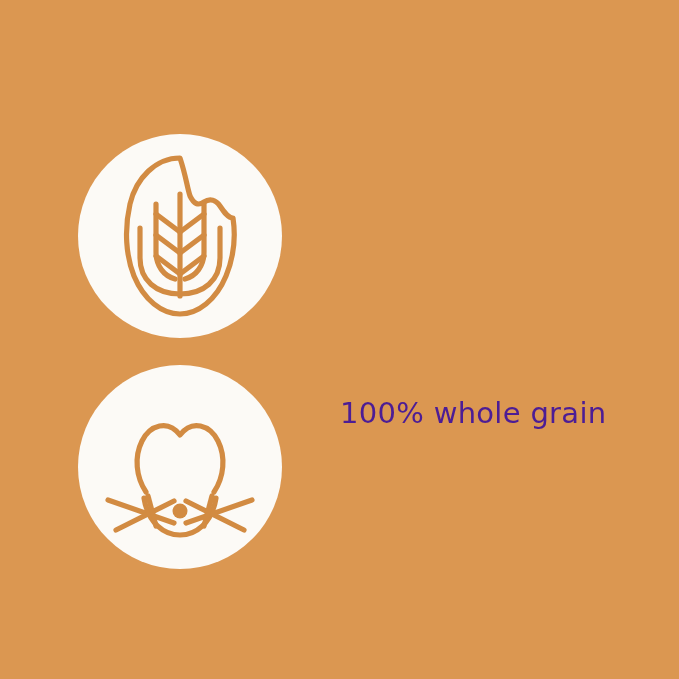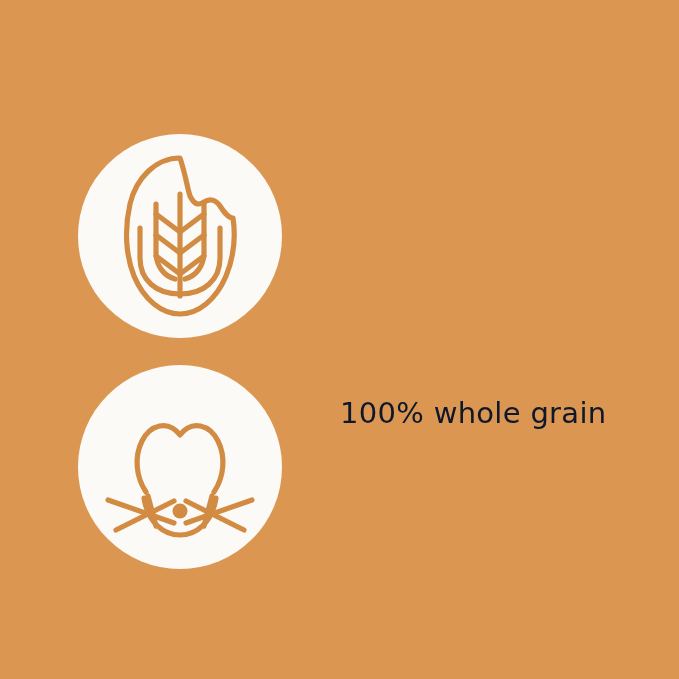--- a/index.html
+++ b/index.html
@@ -38,21 +38,21 @@
     background: #FCFAF6;
     display: flex;
     align-items: center;
     justify-content: center;
   }
   .icon-badge svg { display: block; }
 
   .feature-text {
     position: absolute;
     left: 340px;
-    color: #0f172a;
+    color: #4c1d95;
     font-family: "DejaVu Sans", sans-serif;
     font-weight: 400;
     letter-spacing: 0.3px;
     line-height: 1.42;
     white-space: pre-line;
   }
   #feature-text-grain {
     top: 218px;
     font-size: 29px;
   }

